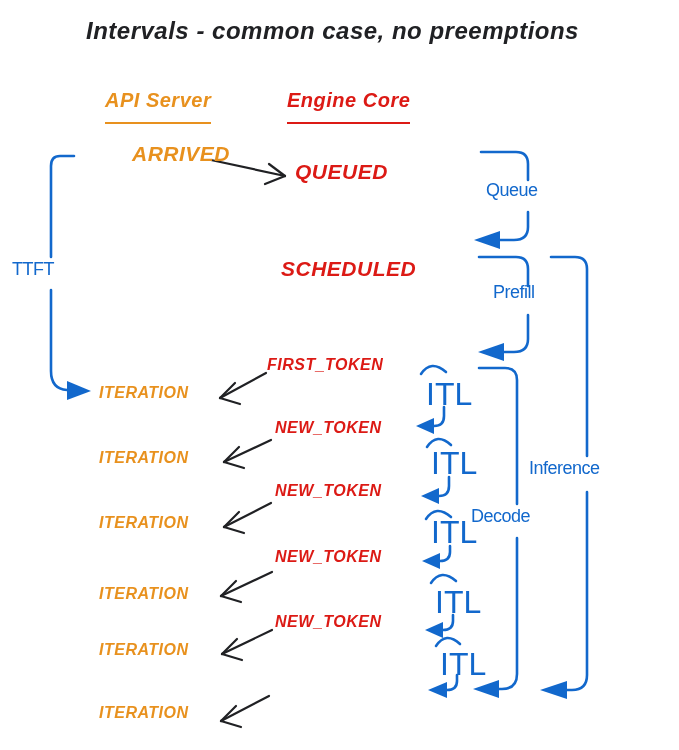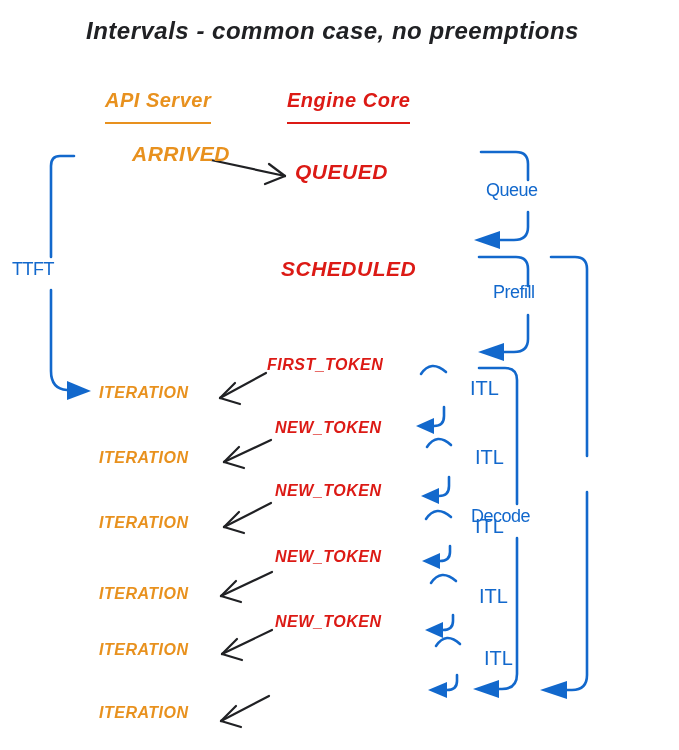--- a/index.html
+++ b/index.html
@@ -16,21 +16,21 @@
   .k{fill:none;stroke:var(--black);stroke-width:2.2;stroke-linecap:round;stroke-linejoin:round;}
   .txt{position:absolute;white-space:nowrap;line-height:1;}
   .hw{font-style:italic;font-weight:700;letter-spacing:.5px;}
   .title{font-size:24px;color:var(--black);letter-spacing:.5px;}
   .hdr{font-size:20px;padding-bottom:12px;border-bottom:2px solid currentColor;}
   .orange{color:var(--orange);}
   .red{color:var(--red);}
   .ev{font-size:21px;}
   .ev-sm{font-size:16px;}
   .lbl{font-size:18px;font-weight:400;letter-spacing:-.5px;color:var(--blue);}
-  .itl{font-size:20px;font-weight:400;color:var(--blue);margin-left:44px;}
+  .itl{font-size:32px;font-weight:400;color:var(--blue);}
 </style>
 </head>
 <body>
 
 <div class="canvas">
 
   <svg class="strokes" width="679" height="750" viewBox="0 0 679 750" aria-hidden="true">
 
     <g>
       <path class="bl" d="M 74,156 L 60,156 Q 51,156 51,166 L 51,257"></path>
@@ -147,20 +147,21 @@
   <div class="txt hw ev red" style="left:281px;top:258px;">SCHEDULED</div>
   <div class="txt hw ev-sm red" style="left:267px;top:357px;">FIRST_TOKEN</div>
   <div class="txt hw ev-sm red" style="left:275px;top:420px;">NEW_TOKEN</div>
   <div class="txt hw ev-sm red" style="left:275px;top:483px;">NEW_TOKEN</div>
   <div class="txt hw ev-sm red" style="left:275px;top:549px;">NEW_TOKEN</div>
   <div class="txt hw ev-sm red" style="left:275px;top:614px;">NEW_TOKEN</div>
 
   <div class="txt lbl" style="left:12px;top:260px;">TTFT</div>
   <div class="txt lbl" style="left:486px;top:181px;">Queue</div>
   <div class="txt lbl" style="left:493px;top:283px;">Prefill</div>
+  <div class="txt lbl" style="left:529px;top:459px;">Inference</div>
   <div class="txt lbl" style="left:471px;top:507px;">Decode</div>
   <div class="txt itl" style="left:426px;top:378px;">ITL</div>
   <div class="txt itl" style="left:431px;top:447px;">ITL</div>
   <div class="txt itl" style="left:431px;top:516px;">ITL</div>
   <div class="txt itl" style="left:435px;top:586px;">ITL</div>
   <div class="txt itl" style="left:440px;top:648px;">ITL</div>
 
 </div>
 
 </body></html>

